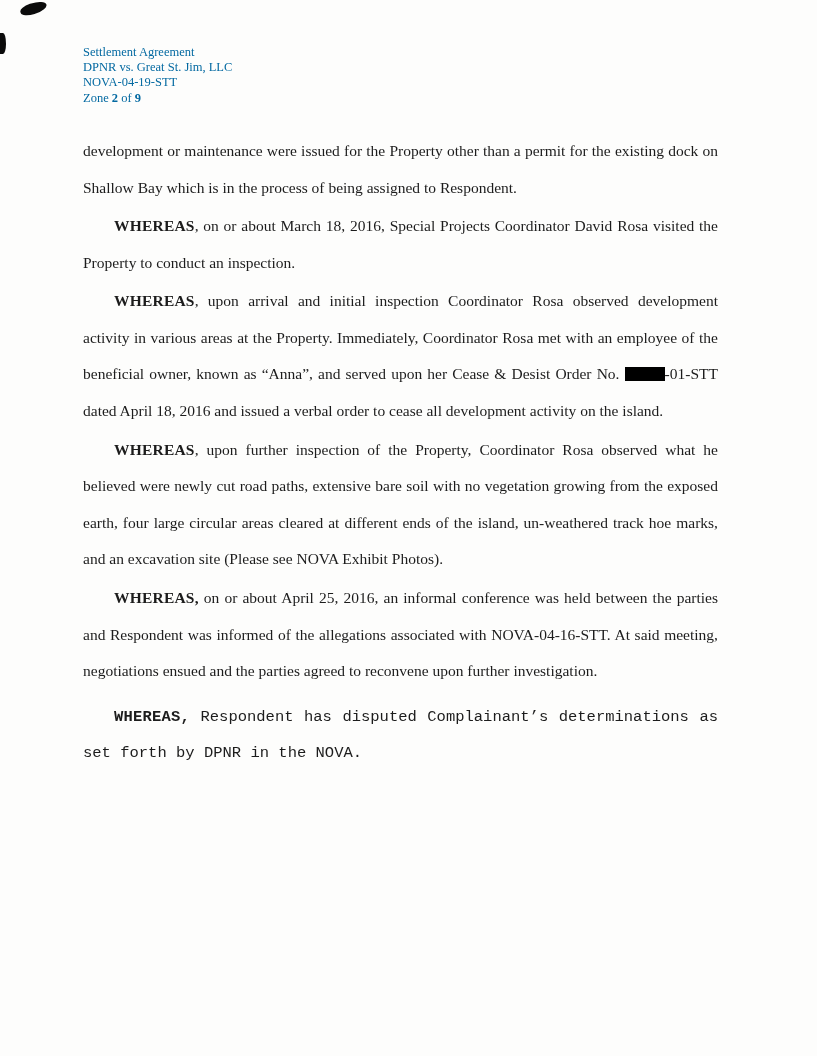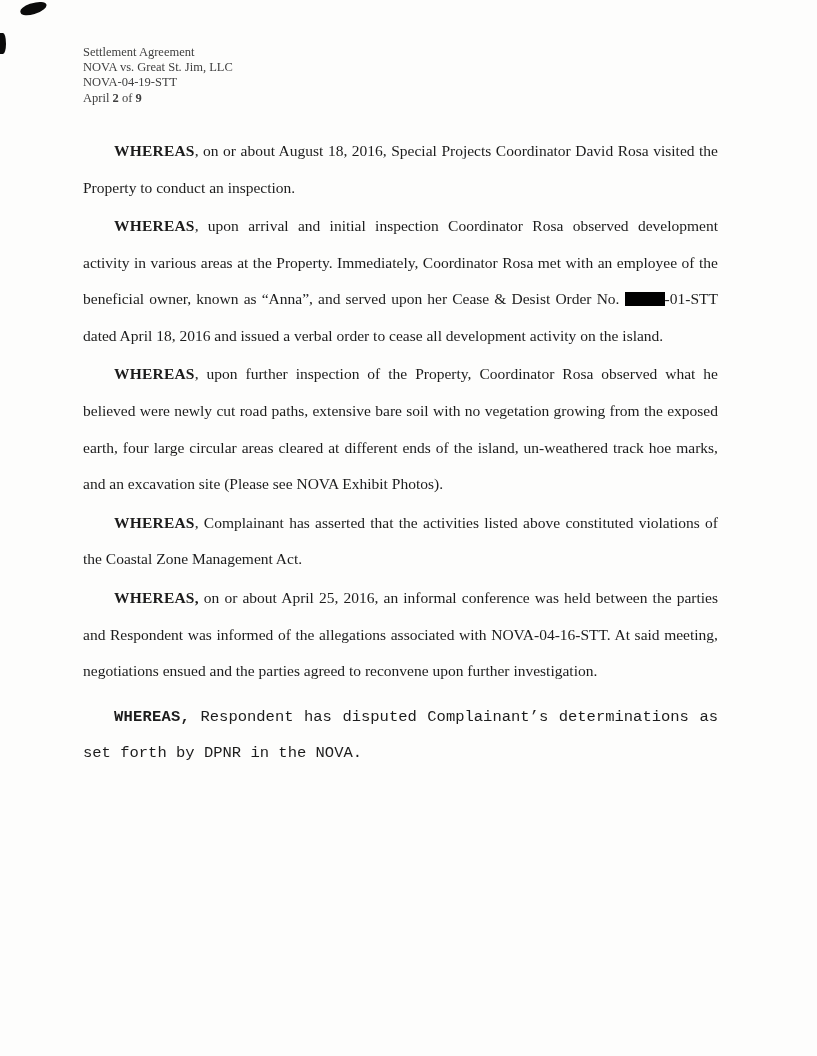--- a/index.html
+++ b/index.html
@@ -26,21 +26,21 @@
   .artifact-edge {
     left: 0; top: 33px; width: 6px; height: 21px;
     border-radius: 0 60% 60% 0;
   }
   
   .doc-header {
     position: absolute;
     left: 83px; top: 45px;
     font-size: 12.5px;
     line-height: 15.2px;
-    color: #404040;
+    color: #0369a1;
   }
   .doc-header .b { font-weight: bold; }
   
   .doc-body {
     position: absolute;
     left: 83px; top: 133px;
     width: 635px;
     font-size: 15.5px;
     color: #1c1c1c;
   }
@@ -62,35 +62,35 @@
 </head>
 <body>
 
 <div class="page">
 
   <div class="artifact artifact-corner"></div>
   <div class="artifact artifact-edge"></div>
 
   <div class="doc-header">
     <div>Settlement Agreement</div>
-    <div>NOVA vs. Great St. Jim, LLC</div>
+    <div>DPNR vs. Great St. Jim, LLC</div>
     <div>NOVA-04-19-STT</div>
-    <div><span>April </span><span class="b">2</span><span> of </span><span class="b">9</span></div>
+    <div><span>Zone </span><span class="b">2</span><span> of </span><span class="b">9</span></div>
   </div>
 
   <div class="doc-body">
 
+    <p class="para"><span>development or maintenance were issued for the Property other than a permit for the existing dock on Shallow Bay which is in the process of being assigned to Respondent.</span></p>
 
-    <p class="para indent"><span class="lead">WHEREAS</span><span>, on or about August 18, 2016, Special Projects Coordinator David Rosa visited the Property to conduct an inspection.</span></p>
+    <p class="para indent"><span class="lead">WHEREAS</span><span>, on or about March 18, 2016, Special Projects Coordinator David Rosa visited the Property to conduct an inspection.</span></p>
 
     <p class="para indent"><span class="lead">WHEREAS</span><span>, upon arrival and initial inspection Coordinator Rosa observed development activity in various areas at the Property.  Immediately, Coordinator Rosa met with an employee of the beneficial owner, known as “Anna”, and served upon her Cease &amp; Desist Order No. </span><span class="redaction"></span><span>-01-STT dated April 18, 2016 and issued a verbal order to cease all development activity on the island.</span></p>
 
     <p class="para indent"><span class="lead">WHEREAS</span><span>, upon further inspection of the Property, Coordinator Rosa observed what he believed were newly cut road paths, extensive bare soil with no vegetation growing from the exposed earth, four large circular areas cleared at different ends of the island, un-weathered track hoe marks, and an excavation site (Please see NOVA Exhibit Photos).</span></p>
 
-    <p class="para indent"><span class="lead">WHEREAS</span><span>, Complainant has asserted that the activities listed above constituted violations of the Coastal Zone Management Act.</span></p>
 
 
     <p class="para indent"><span class="lead">WHEREAS,</span><span> on or about April 25, 2016, an informal conference was held between the parties and Respondent was informed of the allegations associated with NOVA-04-16-STT.  At said meeting, negotiations ensued and the parties agreed to reconvene upon further investigation.</span></p>
 
     <p class="para indent last"><span class="lead">WHEREAS,</span><span> Respondent has disputed Complainant’s determinations as set forth by DPNR in the NOVA.</span></p>
 
   </div>
 </div>
 
 </body></html>

